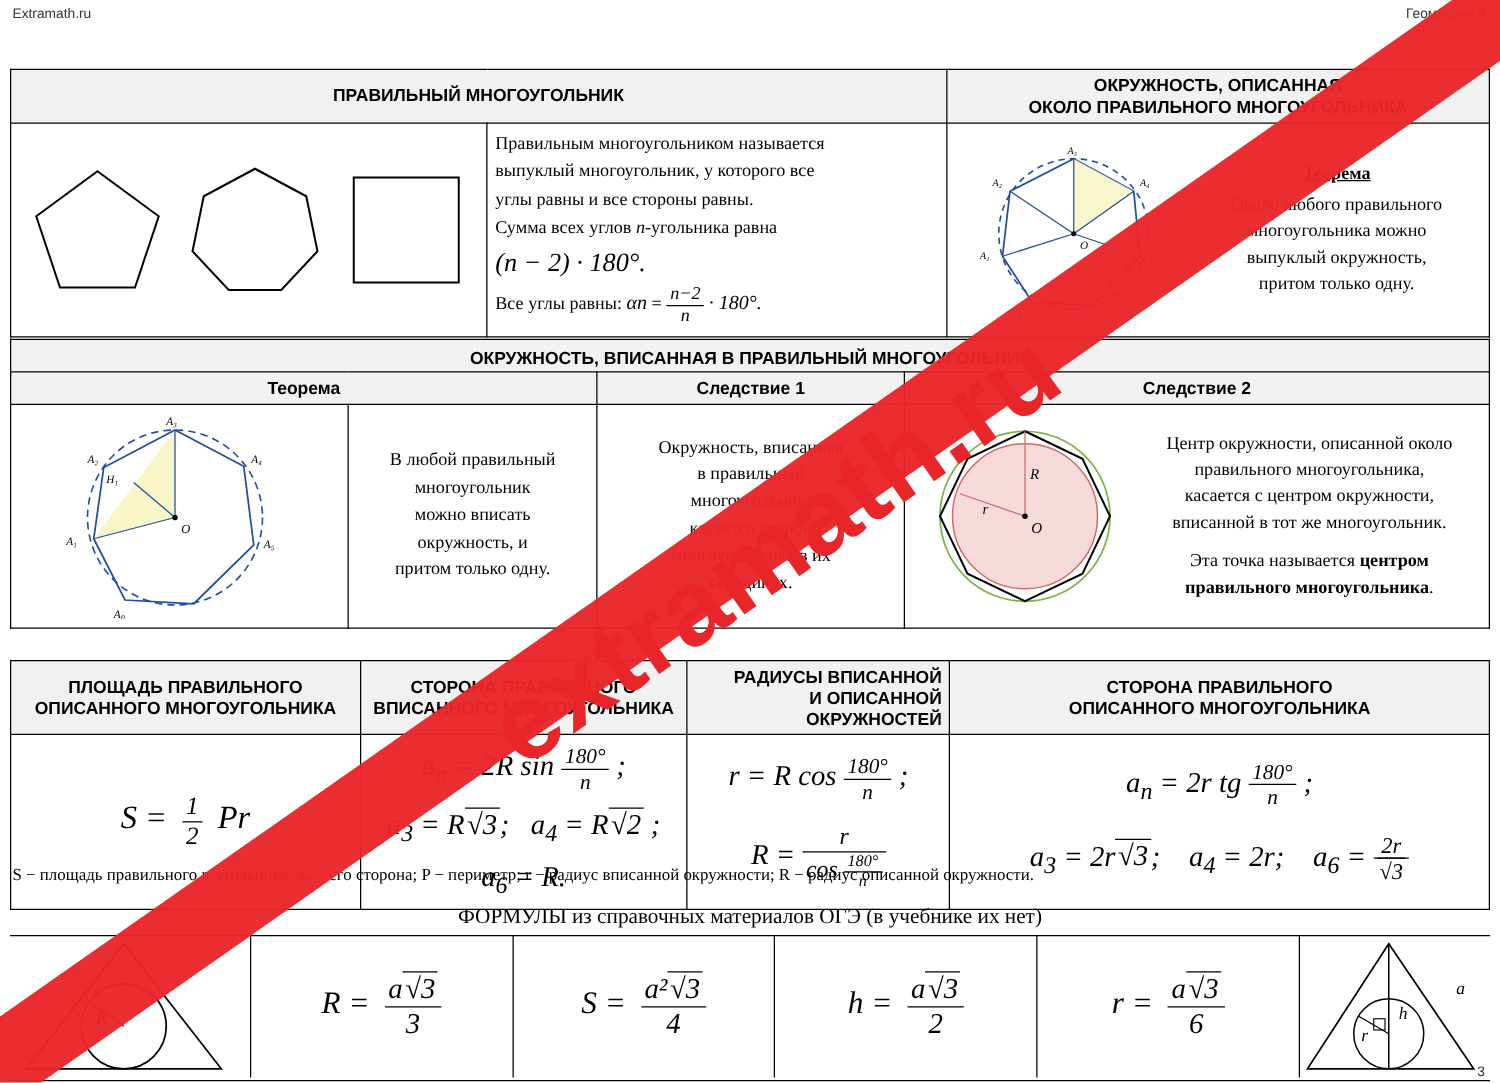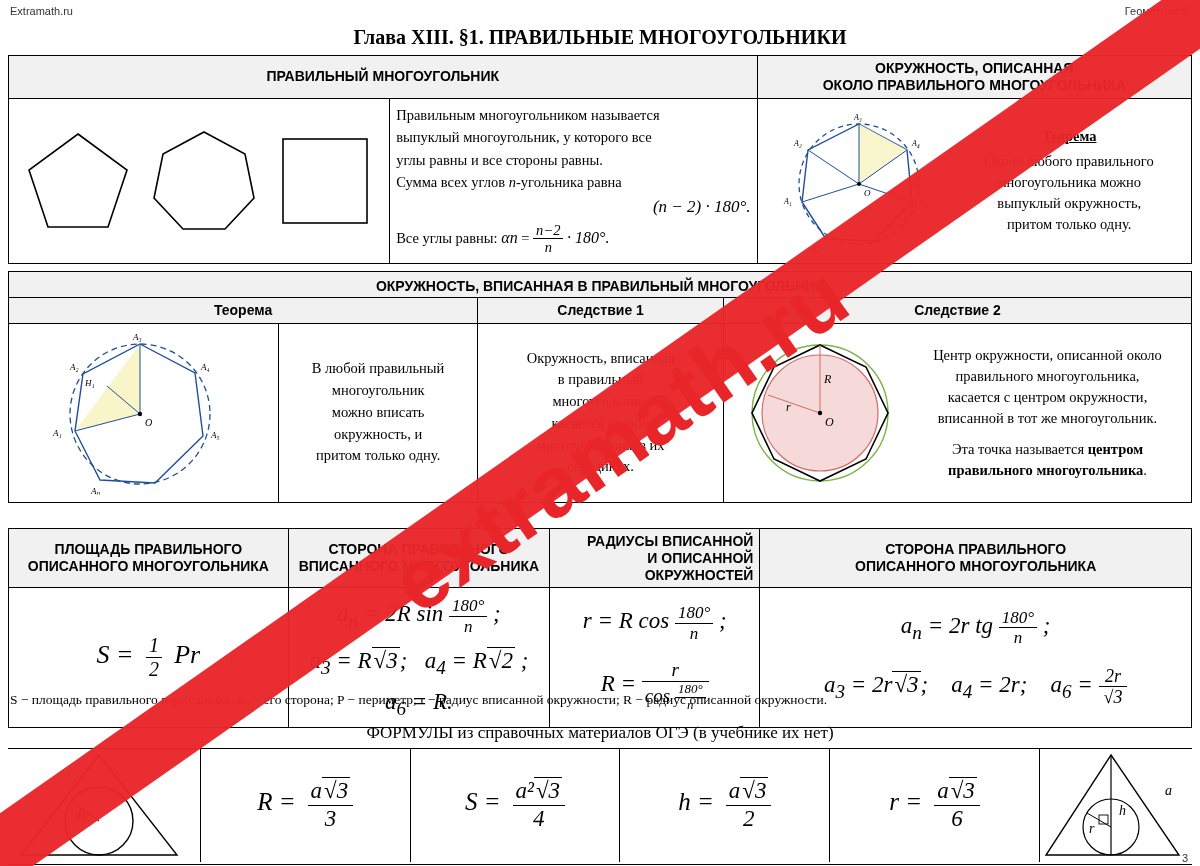--- a/index.html
+++ b/index.html
@@ -181,21 +181,20 @@
 </style>
 </head>
 <body>
 
 <div class="page">
 
   <div class="header-left">Extramath.ru</div>
   <div class="header-right">Геометрия 9</div>
   <div class="page-number">3</div>
 
-  <div class="chapter-title">Глава XIII. §1. ПРАВИЛЬНЫЕ МНОГОУГОЛЬНИКИ</div>
 
   <table class="grid-table" id="block1">
     <tbody>
         <tr>
       <td class="cell hdr c1" colspan="2">ПРАВИЛЬНЫЙ МНОГОУГОЛЬНИК</td>
       <td class="cell hdr c2">
         <div>ОКРУЖНОСТЬ, ОПИСАННАЯ</div>
         <div>ОКОЛО ПРАВИЛЬНОГО МНОГОУГОЛЬНИКА</div>
       </td>
     </tr>
@@ -214,21 +213,21 @@
         </div>
       </td>
       <td class="cell txt body-text" style="width:374px;">
         <p>Правильным многоугольником называется</p>
         <p>выпуклый многоугольник, у которого все</p>
         <p>углы равны и все стороны равны.</p>
         <p>
           <span>Сумма всех углов</span>
           <span class="ital">n</span><span>-угольника равна</span>
         </p>
-        <p style="font-size:17px;text-align:right;" class="ital">(n − 2) · 180°.</p>
+        <p style="font-size:21px;" class="ital">(n − 2) · 180°.</p>
         <p>
           <span>Все углы равны:</span>
           <span class="ital" style="font-size:16px;">αn</span>
           <span>=</span>
           <span class="frac">
             <span class="num">n−2</span>
             <span class="den">n</span>
           </span>
           <span class="ital" style="font-size:16px;">· 180°.</span>
         </p>

